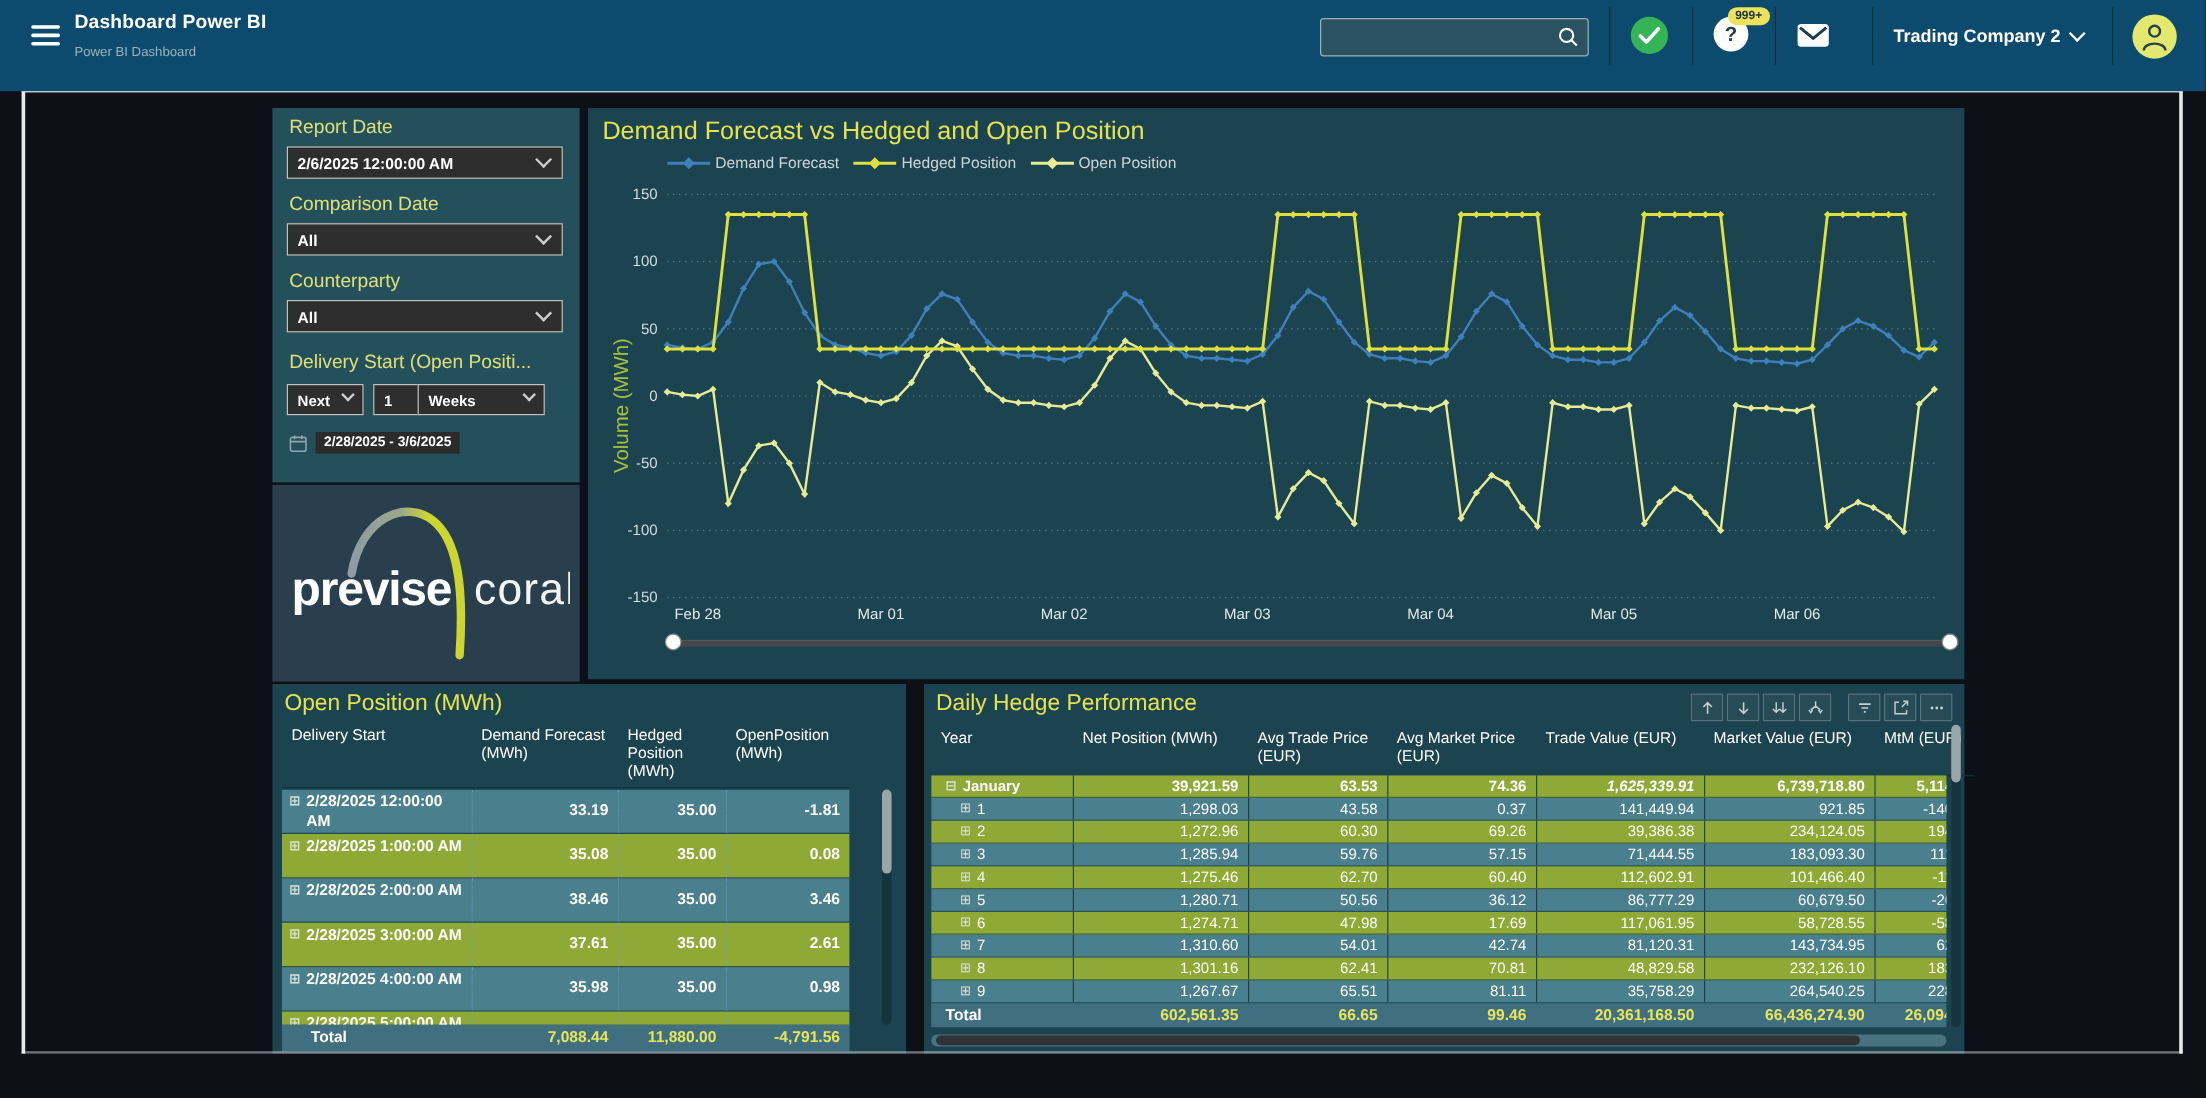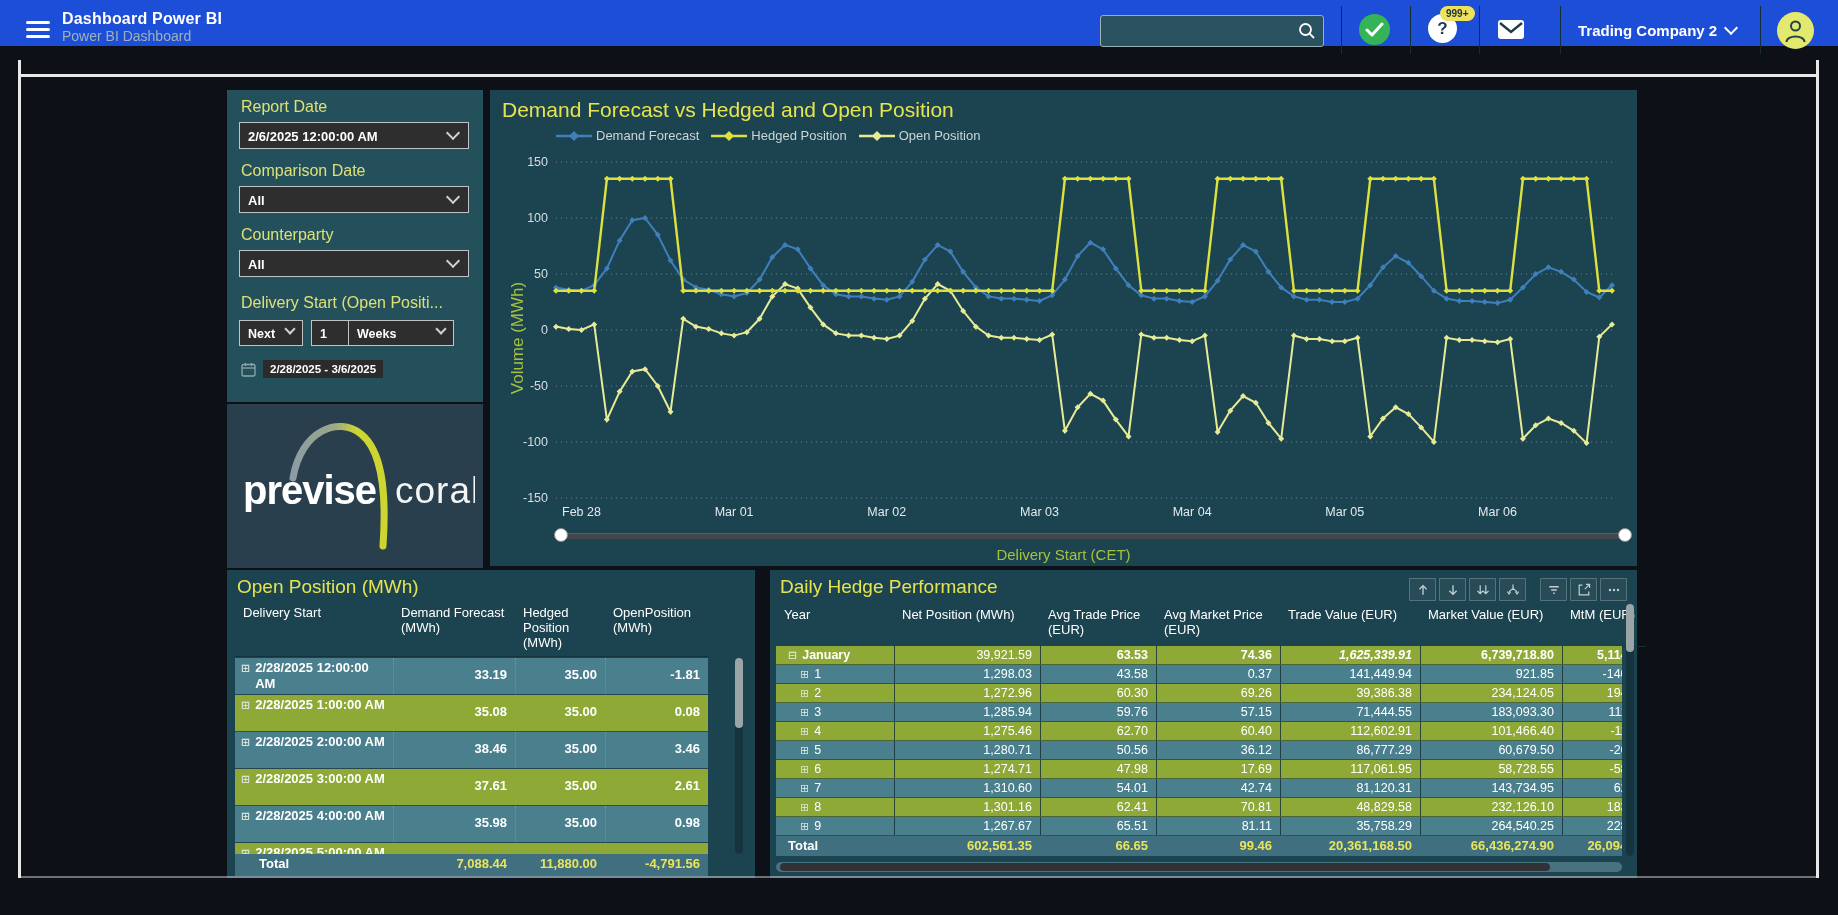--- a/index.html
+++ b/index.html
@@ -1,23 +1,23 @@
 <!DOCTYPE html>
 <html><head>
 <meta charset="utf-8">
 <style>
   html,body{margin:0;padding:0;width:1838px;height:915px;overflow:hidden;background:#0e1018;
     font-family:"Liberation Sans","DejaVu Sans",sans-serif;-webkit-font-smoothing:antialiased;}
   
-  #header{position:absolute;left:0;top:0;width:1838px;height:46px;background:#1d4ed8;z-index:5;}
+  #header{position:absolute;left:0;top:0;width:1838px;height:76px;background:#0c4a6e;z-index:5;}
   #burger{position:absolute;left:26px;top:21px;width:24px;height:18px;cursor:pointer;}
   #burger span{display:block;height:3px;background:#fff;border-radius:2px;margin-bottom:4px;}
   #htitle{position:absolute;left:62px;top:10px;color:#fff;}
   #htitle .t{font-size:16px;font-weight:bold;letter-spacing:.2px;}
-  #htitle .s{font-size:14px;color:#9db2b8;margin-top:0;}
+  #htitle .s{font-size:11px;color:#9db2b8;margin-top:10px;}
   #search{position:absolute;left:1100px;top:15px;width:222px;height:30px;background:#2a5260;
     border:1px solid #9db1b5;border-radius:3px;}
   #search input{position:absolute;left:8px;top:3px;width:180px;height:22px;background:transparent;border:0;outline:none;color:#fff;font-size:13px;}
   #search svg{position:absolute;right:6px;top:5px;}
   .hsep{position:absolute;top:6px;width:1px;height:48px;background:#142d36;}
   .hicon{position:absolute;top:14px;cursor:pointer;}
   #chk{left:1359px;width:31px;height:31px;border-radius:50%;background:#35b457;}
   #chk svg{position:absolute;left:6px;top:8px;}
   #help{left:1428px;width:29px;height:29px;border-radius:50%;background:#fff;color:#1d3c46;
     font-size:17px;font-weight:bold;text-align:center;line-height:29px;}
@@ -256,21 +256,20 @@
       <path d="M63,178.64 L66,175.64 L69,178.64 L66,181.64 Z M75.72289156626506,180.88 L78.72289156626506,177.88 L81.72289156626506,180.88 L78.72289156626506,183.88 Z M88.44578313253012,182 L91.44578313253012,179 L94.44578313253012,182 L91.44578313253012,185 Z M101.16867469879517,176.4 L104.16867469879517,173.4 L107.16867469879517,176.4 L104.16867469879517,179.4 Z M113.89156626506025,271.6 L116.89156626506025,268.6 L119.89156626506025,271.6 L116.89156626506025,274.6 Z M126.6144578313253,243.6 L129.6144578313253,240.6 L132.6144578313253,243.6 L129.6144578313253,246.6 Z M139.33734939759034,223.44 L142.33734939759034,220.44 L145.33734939759034,223.44 L142.33734939759034,226.44 Z M152.06024096385542,221.20000000000002 L155.06024096385542,218.20000000000002 L158.06024096385542,221.20000000000002 L155.06024096385542,224.20000000000002 Z M164.7831325301205,238 L167.7831325301205,235 L170.7831325301205,238 L167.7831325301205,241 Z M177.50602409638554,263.76 L180.50602409638554,260.76 L183.50602409638554,263.76 L180.50602409638554,266.76 Z M190.2289156626506,170.8 L193.2289156626506,167.8 L196.2289156626506,170.8 L193.2289156626506,173.8 Z M202.95180722891567,178.64 L205.95180722891567,175.64 L208.95180722891567,178.64 L205.95180722891567,181.64 Z M215.67469879518072,180.88 L218.67469879518072,177.88 L221.67469879518072,180.88 L218.67469879518072,183.88 Z M228.3975903614458,185.36 L231.3975903614458,182.36 L234.3975903614458,185.36 L231.3975903614458,188.36 Z M241.12048192771084,187.60000000000002 L244.12048192771084,184.60000000000002 L247.12048192771084,187.60000000000002 L244.12048192771084,190.60000000000002 Z M253.8433734939759,184.24 L256.8433734939759,181.24 L259.8433734939759,184.24 L256.8433734939759,187.24 Z M266.566265060241,170.8 L269.566265060241,167.8 L272.566265060241,170.8 L269.566265060241,173.8 Z M279.28915662650604,148.4 L282.28915662650604,145.4 L285.28915662650604,148.4 L282.28915662650604,151.4 Z M292.0120481927711,136.07999999999998 L295.0120481927711,133.07999999999998 L298.0120481927711,136.07999999999998 L295.0120481927711,139.07999999999998 Z M304.73493975903614,140.56 L307.73493975903614,137.56 L310.73493975903614,140.56 L307.73493975903614,143.56 Z M317.4578313253012,159.6 L320.4578313253012,156.6 L323.4578313253012,159.6 L320.4578313253012,162.6 Z M330.18072289156623,176.4 L333.18072289156623,173.4 L336.18072289156623,176.4 L333.18072289156623,179.4 Z M342.90361445783134,185.36 L345.90361445783134,182.36 L348.90361445783134,185.36 L345.90361445783134,188.36 Z M355.6265060240964,187.60000000000002 L358.6265060240964,184.60000000000002 L361.6265060240964,187.60000000000002 L358.6265060240964,190.60000000000002 Z M368.34939759036143,187.60000000000002 L371.34939759036143,184.60000000000002 L374.34939759036143,187.60000000000002 L371.34939759036143,190.60000000000002 Z M381.07228915662654,189.84 L384.07228915662654,186.84 L387.07228915662654,189.84 L384.07228915662654,192.84 Z M393.7951807228916,190.95999999999998 L396.7951807228916,187.95999999999998 L399.7951807228916,190.95999999999998 L396.7951807228916,193.95999999999998 Z M406.51807228915663,187.60000000000002 L409.51807228915663,184.60000000000002 L412.51807228915663,187.60000000000002 L409.51807228915663,190.60000000000002 Z M419.2409638554217,173.04 L422.2409638554217,170.04 L425.2409638554217,173.04 L422.2409638554217,176.04 Z M431.9638554216868,150.64000000000001 L434.9638554216868,147.64000000000001 L437.9638554216868,150.64000000000001 L434.9638554216868,153.64000000000001 Z M444.6867469879518,136.07999999999998 L447.6867469879518,133.07999999999998 L450.6867469879518,136.07999999999998 L447.6867469879518,139.07999999999998 Z M457.4096385542168,142.8 L460.4096385542168,139.8 L463.4096385542168,142.8 L460.4096385542168,145.8 Z M470.13253012048193,162.96 L473.13253012048193,159.96 L476.13253012048193,162.96 L473.13253012048193,165.96 Z M482.855421686747,178.64 L485.855421686747,175.64 L488.855421686747,178.64 L485.855421686747,181.64 Z M495.578313253012,187.60000000000002 L498.578313253012,184.60000000000002 L501.578313253012,187.60000000000002 L498.578313253012,190.60000000000002 Z M508.30120481927713,189.84 L511.30120481927713,186.84 L514.3012048192771,189.84 L511.30120481927713,192.84 Z M521.0240963855422,189.84 L524.0240963855422,186.84 L527.0240963855422,189.84 L524.0240963855422,192.84 Z M533.7469879518072,190.95999999999998 L536.7469879518072,187.95999999999998 L539.7469879518072,190.95999999999998 L536.7469879518072,193.95999999999998 Z M546.4698795180723,192.08 L549.4698795180723,189.08 L552.4698795180723,192.08 L549.4698795180723,195.08 Z M559.1927710843374,186.48 L562.1927710843374,183.48 L565.1927710843374,186.48 L562.1927710843374,189.48 Z M571.9156626506024,282.8 L574.9156626506024,279.8 L577.9156626506024,282.8 L574.9156626506024,285.8 Z M584.6385542168674,259.28 L587.6385542168674,256.28 L590.6385542168674,259.28 L587.6385542168674,262.28 Z M597.3614457831325,245.83999999999997 L600.3614457831325,242.83999999999997 L603.3614457831325,245.83999999999997 L600.3614457831325,248.83999999999997 Z M610.0843373493976,252.56 L613.0843373493976,249.56 L616.0843373493976,252.56 L613.0843373493976,255.56 Z M622.8072289156627,271.6 L625.8072289156627,268.6 L628.8072289156627,271.6 L625.8072289156627,274.6 Z M635.5301204819277,288.4 L638.5301204819277,285.4 L641.5301204819277,288.4 L638.5301204819277,291.4 Z M648.2530120481928,186.48 L651.2530120481928,183.48 L654.2530120481928,186.48 L651.2530120481928,189.48 Z M660.9759036144579,189.84 L663.9759036144579,186.84 L666.9759036144579,189.84 L663.9759036144579,192.84 Z M673.6987951807229,189.84 L676.6987951807229,186.84 L679.6987951807229,189.84 L676.6987951807229,192.84 Z M686.4216867469879,192.08 L689.4216867469879,189.08 L692.4216867469879,192.08 L689.4216867469879,195.08 Z M699.1445783132531,193.2 L702.1445783132531,190.2 L705.1445783132531,193.2 L702.1445783132531,196.2 Z M711.867469879518,187.60000000000002 L714.867469879518,184.60000000000002 L717.867469879518,187.60000000000002 L714.867469879518,190.60000000000002 Z M724.5903614457832,283.92 L727.5903614457832,280.92 L730.5903614457832,283.92 L727.5903614457832,286.92 Z M737.3132530120481,262.64 L740.3132530120481,259.64 L743.3132530120481,262.64 L740.3132530120481,265.64 Z M750.0361445783133,248.07999999999998 L753.0361445783133,245.07999999999998 L756.0361445783133,248.07999999999998 L753.0361445783133,251.07999999999998 Z M762.7590361445783,254.8 L765.7590361445783,251.8 L768.7590361445783,254.8 L765.7590361445783,257.8 Z M775.4819277108434,274.96 L778.4819277108434,271.96 L781.4819277108434,274.96 L778.4819277108434,277.96 Z M788.2048192771084,290.64 L791.2048192771084,287.64 L794.2048192771084,290.64 L791.2048192771084,293.64 Z M800.9277108433736,187.60000000000002 L803.9277108433736,184.60000000000002 L806.9277108433736,187.60000000000002 L803.9277108433736,190.60000000000002 Z M813.6506024096385,190.95999999999998 L816.6506024096385,187.95999999999998 L819.6506024096385,190.95999999999998 L816.6506024096385,193.95999999999998 Z M826.3734939759036,190.95999999999998 L829.3734939759036,187.95999999999998 L832.3734939759036,190.95999999999998 L829.3734939759036,193.95999999999998 Z M839.0963855421687,193.2 L842.0963855421687,190.2 L845.0963855421687,193.2 L842.0963855421687,196.2 Z M851.8192771084337,193.2 L854.8192771084337,190.2 L857.8192771084337,193.2 L854.8192771084337,196.2 Z M864.5421686746988,189.84 L867.5421686746988,186.84 L870.5421686746988,189.84 L867.5421686746988,192.84 Z M877.2650602409639,288.4 L880.2650602409639,285.4 L883.2650602409639,288.4 L880.2650602409639,291.4 Z M889.9879518072289,270.48 L892.9879518072289,267.48 L895.9879518072289,270.48 L892.9879518072289,273.48 Z M902.710843373494,259.28 L905.710843373494,256.28 L908.710843373494,259.28 L905.710843373494,262.28 Z M915.4337349397591,266 L918.4337349397591,263 L921.4337349397591,266 L918.4337349397591,269 Z M928.156626506024,279.44 L931.156626506024,276.44 L934.156626506024,279.44 L931.156626506024,282.44 Z M940.8795180722892,294 L943.8795180722892,291 L946.8795180722892,294 L943.8795180722892,297 Z M953.6024096385543,189.84 L956.6024096385543,186.84 L959.6024096385543,189.84 L956.6024096385543,192.84 Z M966.3253012048192,192.08 L969.3253012048192,189.08 L972.3253012048192,192.08 L969.3253012048192,195.08 Z M979.0481927710844,192.08 L982.0481927710844,189.08 L985.0481927710844,192.08 L982.0481927710844,195.08 Z M991.7710843373493,193.2 L994.7710843373493,190.2 L997.7710843373493,193.2 L994.7710843373493,196.2 Z M1004.4939759036145,194.32 L1007.4939759036145,191.32 L1010.4939759036145,194.32 L1007.4939759036145,197.32 Z M1017.2168674698795,190.95999999999998 L1020.2168674698795,187.95999999999998 L1023.2168674698795,190.95999999999998 L1020.2168674698795,193.95999999999998 Z M1029.9397590361446,290.64 L1032.9397590361446,287.64 L1035.9397590361446,290.64 L1032.9397590361446,293.64 Z M1042.6626506024095,277.2 L1045.6626506024095,274.2 L1048.6626506024095,277.2 L1045.6626506024095,280.2 Z M1055.3855421686749,270.48 L1058.3855421686749,267.48 L1061.3855421686749,270.48 L1058.3855421686749,273.48 Z M1068.1084337349398,274.96 L1071.1084337349398,271.96 L1074.1084337349398,274.96 L1071.1084337349398,277.96 Z M1080.8313253012047,282.8 L1083.8313253012047,279.8 L1086.8313253012047,282.8 L1083.8313253012047,285.8 Z M1093.55421686747,295.12 L1096.55421686747,292.12 L1099.55421686747,295.12 L1096.55421686747,298.12 Z M1106.2771084337348,188.72 L1109.2771084337348,185.72 L1112.2771084337348,188.72 L1109.2771084337348,191.72 Z M1119,176.4 L1122,173.4 L1125,176.4 L1122,179.4 Z " fill="#e7eb96"></path>
       <polyline points="66.0,142.8 78.7,142.8 91.4,142.8 104.2,142.8 116.9,30.8 129.6,30.8 142.3,30.8 155.1,30.8 167.8,30.8 180.5,30.8 193.2,142.8 206.0,142.8 218.7,142.8 231.4,142.8 244.1,142.8 256.8,142.8 269.6,142.8 282.3,142.8 295.0,142.8 307.7,142.8 320.5,142.8 333.2,142.8 345.9,142.8 358.6,142.8 371.3,142.8 384.1,142.8 396.8,142.8 409.5,142.8 422.2,142.8 435.0,142.8 447.7,142.8 460.4,142.8 473.1,142.8 485.9,142.8 498.6,142.8 511.3,142.8 524.0,142.8 536.7,142.8 549.5,142.8 562.2,142.8 574.9,30.8 587.6,30.8 600.4,30.8 613.1,30.8 625.8,30.8 638.5,30.8 651.3,142.8 664.0,142.8 676.7,142.8 689.4,142.8 702.1,142.8 714.9,142.8 727.6,30.8 740.3,30.8 753.0,30.8 765.8,30.8 778.5,30.8 791.2,30.8 803.9,142.8 816.7,142.8 829.4,142.8 842.1,142.8 854.8,142.8 867.5,142.8 880.3,30.8 893.0,30.8 905.7,30.8 918.4,30.8 931.2,30.8 943.9,30.8 956.6,142.8 969.3,142.8 982.0,142.8 994.8,142.8 1007.5,142.8 1020.2,142.8 1032.9,30.8 1045.7,30.8 1058.4,30.8 1071.1,30.8 1083.8,30.8 1096.6,30.8 1109.3,142.8 1122.0,142.8" fill="none" stroke="#dde13f" stroke-width="2.4"></polyline>
       <path d="M63,142.8 L66,139.8 L69,142.8 L66,145.8 Z M75.72289156626506,142.8 L78.72289156626506,139.8 L81.72289156626506,142.8 L78.72289156626506,145.8 Z M88.44578313253012,142.8 L91.44578313253012,139.8 L94.44578313253012,142.8 L91.44578313253012,145.8 Z M101.16867469879517,142.8 L104.16867469879517,139.8 L107.16867469879517,142.8 L104.16867469879517,145.8 Z M113.89156626506025,30.8 L116.89156626506025,27.8 L119.89156626506025,30.8 L116.89156626506025,33.8 Z M126.6144578313253,30.8 L129.6144578313253,27.8 L132.6144578313253,30.8 L129.6144578313253,33.8 Z M139.33734939759034,30.8 L142.33734939759034,27.8 L145.33734939759034,30.8 L142.33734939759034,33.8 Z M152.06024096385542,30.8 L155.06024096385542,27.8 L158.06024096385542,30.8 L155.06024096385542,33.8 Z M164.7831325301205,30.8 L167.7831325301205,27.8 L170.7831325301205,30.8 L167.7831325301205,33.8 Z M177.50602409638554,30.8 L180.50602409638554,27.8 L183.50602409638554,30.8 L180.50602409638554,33.8 Z M190.2289156626506,142.8 L193.2289156626506,139.8 L196.2289156626506,142.8 L193.2289156626506,145.8 Z M202.95180722891567,142.8 L205.95180722891567,139.8 L208.95180722891567,142.8 L205.95180722891567,145.8 Z M215.67469879518072,142.8 L218.67469879518072,139.8 L221.67469879518072,142.8 L218.67469879518072,145.8 Z M228.3975903614458,142.8 L231.3975903614458,139.8 L234.3975903614458,142.8 L231.3975903614458,145.8 Z M241.12048192771084,142.8 L244.12048192771084,139.8 L247.12048192771084,142.8 L244.12048192771084,145.8 Z M253.8433734939759,142.8 L256.8433734939759,139.8 L259.8433734939759,142.8 L256.8433734939759,145.8 Z M266.566265060241,142.8 L269.566265060241,139.8 L272.566265060241,142.8 L269.566265060241,145.8 Z M279.28915662650604,142.8 L282.28915662650604,139.8 L285.28915662650604,142.8 L282.28915662650604,145.8 Z M292.0120481927711,142.8 L295.0120481927711,139.8 L298.0120481927711,142.8 L295.0120481927711,145.8 Z M304.73493975903614,142.8 L307.73493975903614,139.8 L310.73493975903614,142.8 L307.73493975903614,145.8 Z M317.4578313253012,142.8 L320.4578313253012,139.8 L323.4578313253012,142.8 L320.4578313253012,145.8 Z M330.18072289156623,142.8 L333.18072289156623,139.8 L336.18072289156623,142.8 L333.18072289156623,145.8 Z M342.90361445783134,142.8 L345.90361445783134,139.8 L348.90361445783134,142.8 L345.90361445783134,145.8 Z M355.6265060240964,142.8 L358.6265060240964,139.8 L361.6265060240964,142.8 L358.6265060240964,145.8 Z M368.34939759036143,142.8 L371.34939759036143,139.8 L374.34939759036143,142.8 L371.34939759036143,145.8 Z M381.07228915662654,142.8 L384.07228915662654,139.8 L387.07228915662654,142.8 L384.07228915662654,145.8 Z M393.7951807228916,142.8 L396.7951807228916,139.8 L399.7951807228916,142.8 L396.7951807228916,145.8 Z M406.51807228915663,142.8 L409.51807228915663,139.8 L412.51807228915663,142.8 L409.51807228915663,145.8 Z M419.2409638554217,142.8 L422.2409638554217,139.8 L425.2409638554217,142.8 L422.2409638554217,145.8 Z M431.9638554216868,142.8 L434.9638554216868,139.8 L437.9638554216868,142.8 L434.9638554216868,145.8 Z M444.6867469879518,142.8 L447.6867469879518,139.8 L450.6867469879518,142.8 L447.6867469879518,145.8 Z M457.4096385542168,142.8 L460.4096385542168,139.8 L463.4096385542168,142.8 L460.4096385542168,145.8 Z M470.13253012048193,142.8 L473.13253012048193,139.8 L476.13253012048193,142.8 L473.13253012048193,145.8 Z M482.855421686747,142.8 L485.855421686747,139.8 L488.855421686747,142.8 L485.855421686747,145.8 Z M495.578313253012,142.8 L498.578313253012,139.8 L501.578313253012,142.8 L498.578313253012,145.8 Z M508.30120481927713,142.8 L511.30120481927713,139.8 L514.3012048192771,142.8 L511.30120481927713,145.8 Z M521.0240963855422,142.8 L524.0240963855422,139.8 L527.0240963855422,142.8 L524.0240963855422,145.8 Z M533.7469879518072,142.8 L536.7469879518072,139.8 L539.7469879518072,142.8 L536.7469879518072,145.8 Z M546.4698795180723,142.8 L549.4698795180723,139.8 L552.4698795180723,142.8 L549.4698795180723,145.8 Z M559.1927710843374,142.8 L562.1927710843374,139.8 L565.1927710843374,142.8 L562.1927710843374,145.8 Z M571.9156626506024,30.8 L574.9156626506024,27.8 L577.9156626506024,30.8 L574.9156626506024,33.8 Z M584.6385542168674,30.8 L587.6385542168674,27.8 L590.6385542168674,30.8 L587.6385542168674,33.8 Z M597.3614457831325,30.8 L600.3614457831325,27.8 L603.3614457831325,30.8 L600.3614457831325,33.8 Z M610.0843373493976,30.8 L613.0843373493976,27.8 L616.0843373493976,30.8 L613.0843373493976,33.8 Z M622.8072289156627,30.8 L625.8072289156627,27.8 L628.8072289156627,30.8 L625.8072289156627,33.8 Z M635.5301204819277,30.8 L638.5301204819277,27.8 L641.5301204819277,30.8 L638.5301204819277,33.8 Z M648.2530120481928,142.8 L651.2530120481928,139.8 L654.2530120481928,142.8 L651.2530120481928,145.8 Z M660.9759036144579,142.8 L663.9759036144579,139.8 L666.9759036144579,142.8 L663.9759036144579,145.8 Z M673.6987951807229,142.8 L676.6987951807229,139.8 L679.6987951807229,142.8 L676.6987951807229,145.8 Z M686.4216867469879,142.8 L689.4216867469879,139.8 L692.4216867469879,142.8 L689.4216867469879,145.8 Z M699.1445783132531,142.8 L702.1445783132531,139.8 L705.1445783132531,142.8 L702.1445783132531,145.8 Z M711.867469879518,142.8 L714.867469879518,139.8 L717.867469879518,142.8 L714.867469879518,145.8 Z M724.5903614457832,30.8 L727.5903614457832,27.8 L730.5903614457832,30.8 L727.5903614457832,33.8 Z M737.3132530120481,30.8 L740.3132530120481,27.8 L743.3132530120481,30.8 L740.3132530120481,33.8 Z M750.0361445783133,30.8 L753.0361445783133,27.8 L756.0361445783133,30.8 L753.0361445783133,33.8 Z M762.7590361445783,30.8 L765.7590361445783,27.8 L768.7590361445783,30.8 L765.7590361445783,33.8 Z M775.4819277108434,30.8 L778.4819277108434,27.8 L781.4819277108434,30.8 L778.4819277108434,33.8 Z M788.2048192771084,30.8 L791.2048192771084,27.8 L794.2048192771084,30.8 L791.2048192771084,33.8 Z M800.9277108433736,142.8 L803.9277108433736,139.8 L806.9277108433736,142.8 L803.9277108433736,145.8 Z M813.6506024096385,142.8 L816.6506024096385,139.8 L819.6506024096385,142.8 L816.6506024096385,145.8 Z M826.3734939759036,142.8 L829.3734939759036,139.8 L832.3734939759036,142.8 L829.3734939759036,145.8 Z M839.0963855421687,142.8 L842.0963855421687,139.8 L845.0963855421687,142.8 L842.0963855421687,145.8 Z M851.8192771084337,142.8 L854.8192771084337,139.8 L857.8192771084337,142.8 L854.8192771084337,145.8 Z M864.5421686746988,142.8 L867.5421686746988,139.8 L870.5421686746988,142.8 L867.5421686746988,145.8 Z M877.2650602409639,30.8 L880.2650602409639,27.8 L883.2650602409639,30.8 L880.2650602409639,33.8 Z M889.9879518072289,30.8 L892.9879518072289,27.8 L895.9879518072289,30.8 L892.9879518072289,33.8 Z M902.710843373494,30.8 L905.710843373494,27.8 L908.710843373494,30.8 L905.710843373494,33.8 Z M915.4337349397591,30.8 L918.4337349397591,27.8 L921.4337349397591,30.8 L918.4337349397591,33.8 Z M928.156626506024,30.8 L931.156626506024,27.8 L934.156626506024,30.8 L931.156626506024,33.8 Z M940.8795180722892,30.8 L943.8795180722892,27.8 L946.8795180722892,30.8 L943.8795180722892,33.8 Z M953.6024096385543,142.8 L956.6024096385543,139.8 L959.6024096385543,142.8 L956.6024096385543,145.8 Z M966.3253012048192,142.8 L969.3253012048192,139.8 L972.3253012048192,142.8 L969.3253012048192,145.8 Z M979.0481927710844,142.8 L982.0481927710844,139.8 L985.0481927710844,142.8 L982.0481927710844,145.8 Z M991.7710843373493,142.8 L994.7710843373493,139.8 L997.7710843373493,142.8 L994.7710843373493,145.8 Z M1004.4939759036145,142.8 L1007.4939759036145,139.8 L1010.4939759036145,142.8 L1007.4939759036145,145.8 Z M1017.2168674698795,142.8 L1020.2168674698795,139.8 L1023.2168674698795,142.8 L1020.2168674698795,145.8 Z M1029.9397590361446,30.8 L1032.9397590361446,27.8 L1035.9397590361446,30.8 L1032.9397590361446,33.8 Z M1042.6626506024095,30.8 L1045.6626506024095,27.8 L1048.6626506024095,30.8 L1045.6626506024095,33.8 Z M1055.3855421686749,30.8 L1058.3855421686749,27.8 L1061.3855421686749,30.8 L1058.3855421686749,33.8 Z M1068.1084337349398,30.8 L1071.1084337349398,27.8 L1074.1084337349398,30.8 L1071.1084337349398,33.8 Z M1080.8313253012047,30.8 L1083.8313253012047,27.8 L1086.8313253012047,30.8 L1083.8313253012047,33.8 Z M1093.55421686747,30.8 L1096.55421686747,27.8 L1099.55421686747,30.8 L1096.55421686747,33.8 Z M1106.2771084337348,142.8 L1109.2771084337348,139.8 L1112.2771084337348,142.8 L1109.2771084337348,145.8 Z M1119,142.8 L1122,139.8 L1125,142.8 L1122,145.8 Z " fill="#dde13f"></path>
     </svg>
   <div id="ylab-wrap">Volume (MWh)</div>
   <div id="slider">
     <div class="track"></div>
     <div class="handle" style="left:0;"></div>
     <div class="handle" style="right:0;"></div>
   </div>
-  <div id="xlab">Delivery Start (CET)</div>
 </div>
 
 <div id="open-panel" class="panel">
   <div class="tbl-title">Open Position (MWh)</div>
   <div id="op-head" class="grid-row" style="grid-template-columns: 158px 122px 90px 103px;">
       <div class="hcell">Delivery Start</div>
       <div class="hcell">Demand Forecast (MWh)</div>
       <div class="hcell">Hedged Position (MWh)</div>
       <div class="hcell">OpenPosition (MWh)</div>
     </div>
@@ -391,21 +390,21 @@
       <div class="hcell">Trade Value (EUR)</div>
       <div class="hcell">Market Value (EUR)</div>
       <div class="hcell">MtM (EUR)</div>
     </div>
   <div id="dh-rows">
       <div class="dh-row grid-row row-olive" style="grid-template-columns: 118px 146px 116px 124px 140px 142px 84px; width: 870px;">
         <div class="cell yearc" style="padding-left: 12px; font-weight: bold;">
           <span class="expicon">⊟</span>
           <span>January</span>
         </div>
-        <div class="cell num" style="font-weight: normal;">39,921.59</div>
+        <div class="cell num" style="font-weight: bold;">39,921.59</div>
         <div class="cell num" style="font-weight: bold;">63.53</div>
         <div class="cell num" style="font-weight: bold;">74.36</div>
         <div class="cell num" style="font-weight: bold; font-style: italic;">1,625,339.91</div>
         <div class="cell num" style="font-weight: bold;">6,739,718.80</div>
         <div class="cell num" style="font-weight: bold;">5,114,3</div>
       </div>
       <div class="dh-row grid-row row-teal" style="grid-template-columns: 118px 146px 116px 124px 140px 142px 84px; width: 870px;">
         <div class="cell yearc" style="padding-left: 24px;">
           <span class="expicon">⊞</span>
           <span>1</span>

